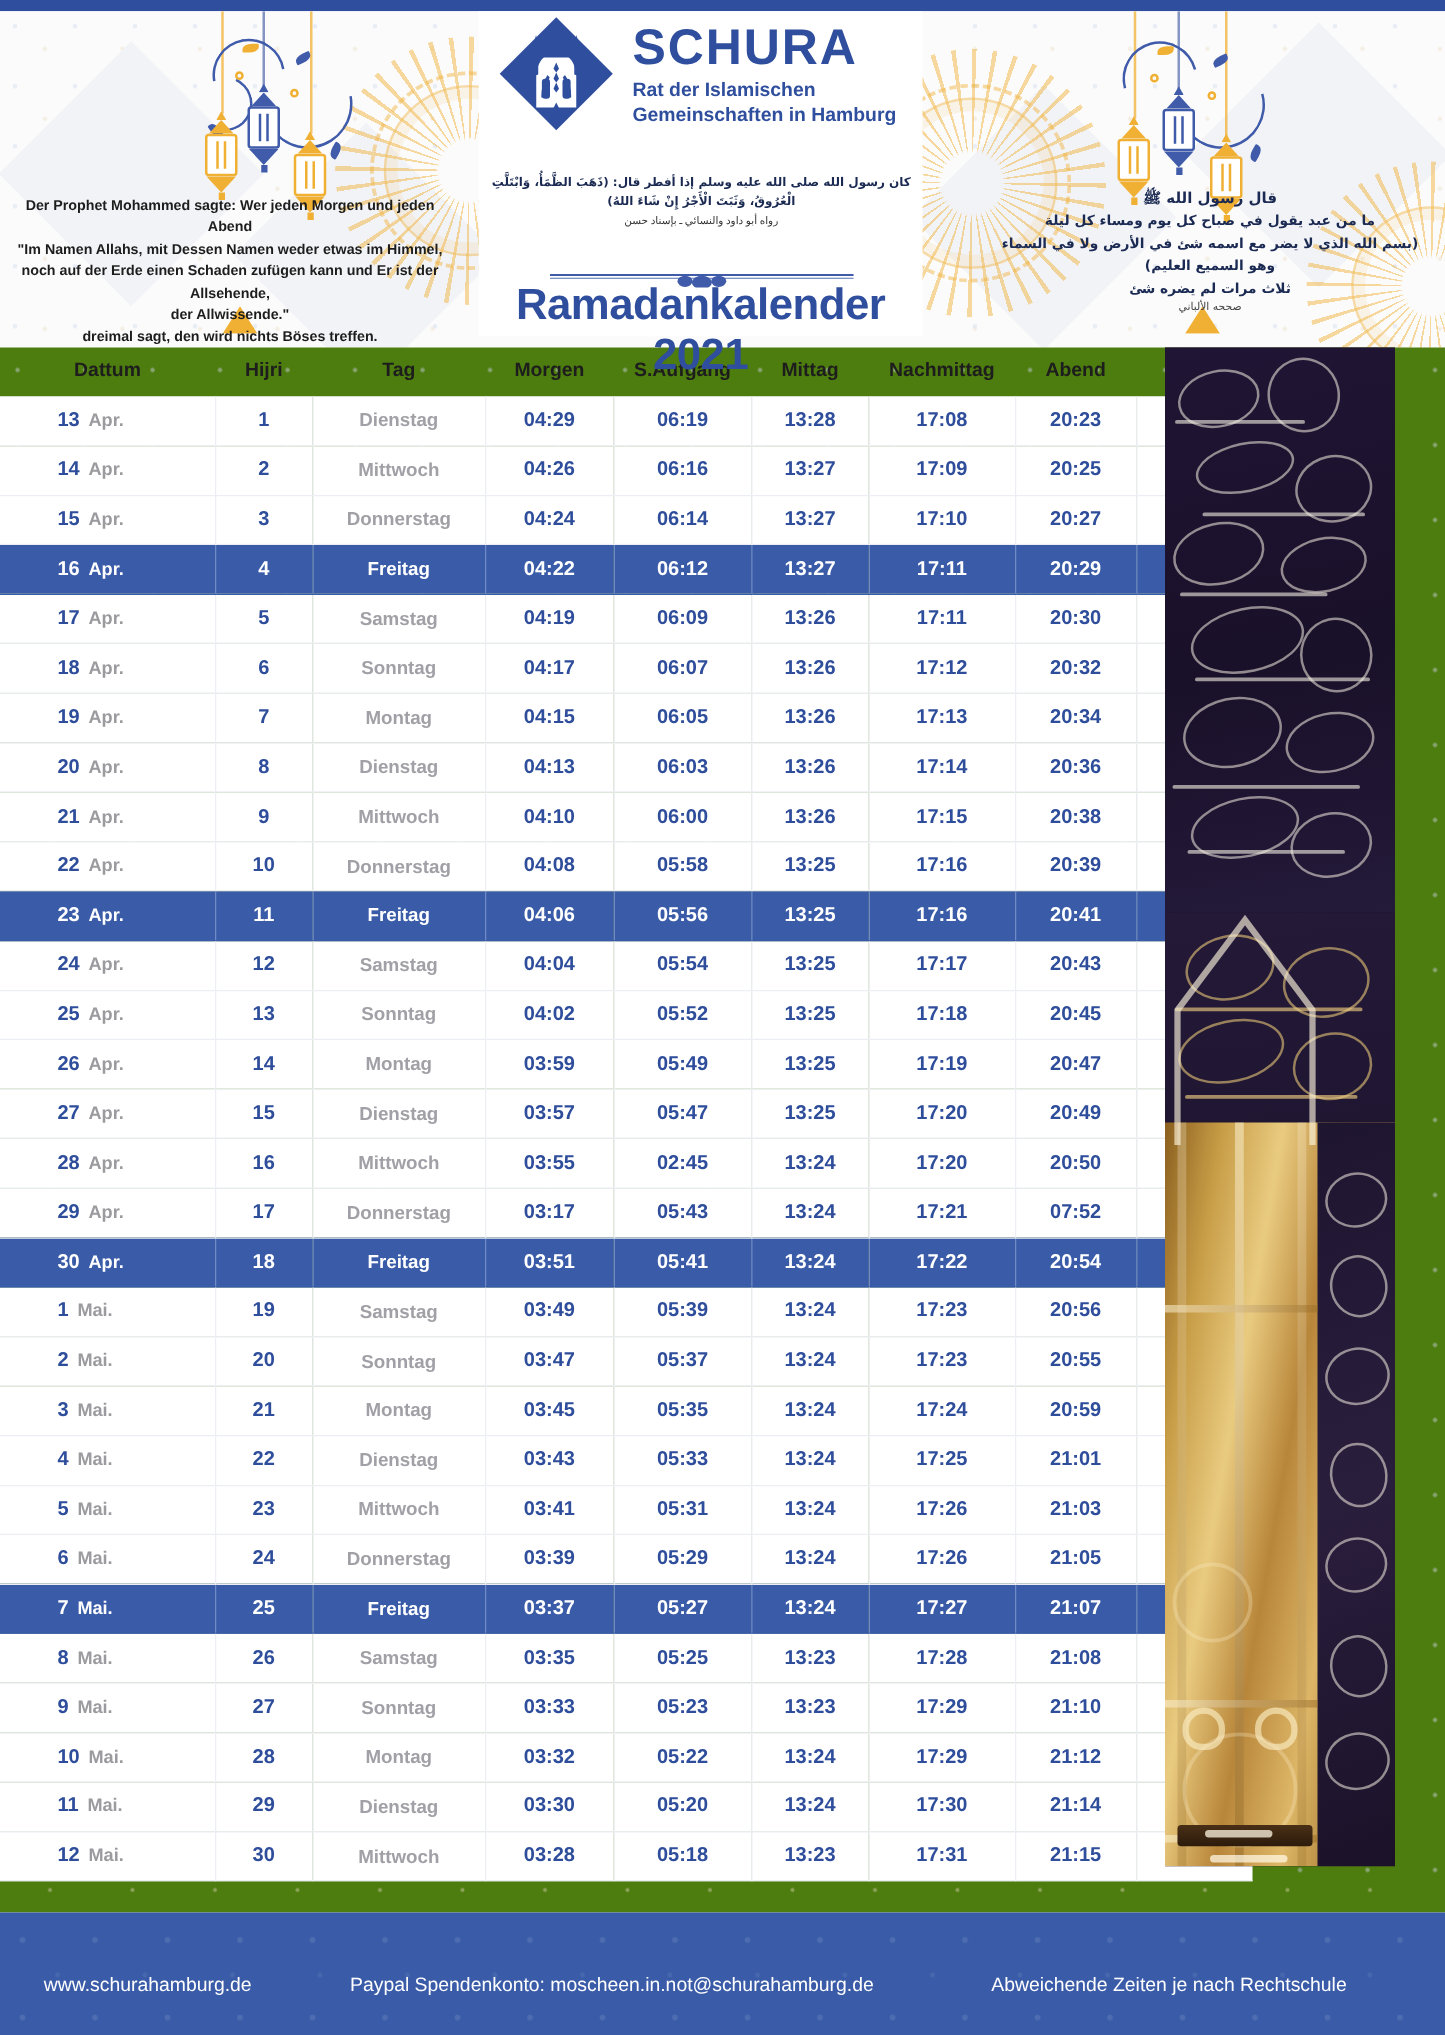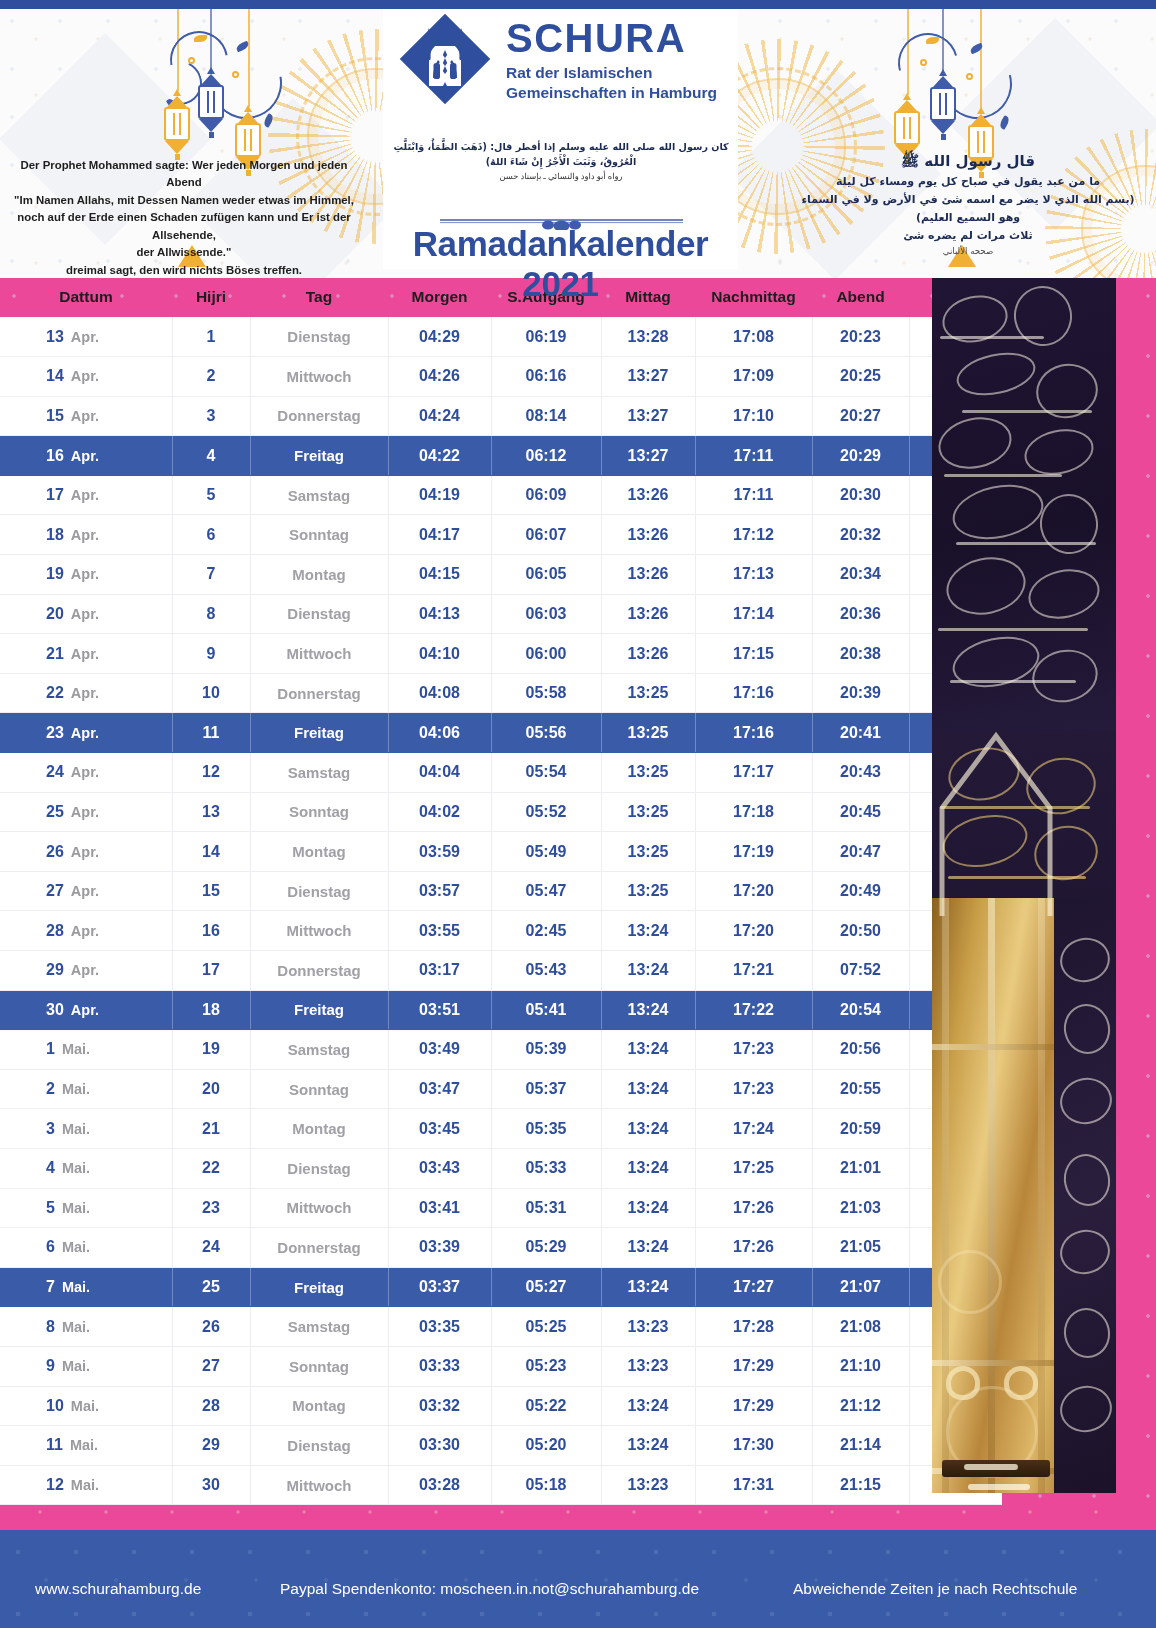--- a/index.html
+++ b/index.html
@@ -187,39 +187,39 @@
     text-align: center; font-size: 11.4px; font-weight: bold;
     color: #1d1d1d; line-height: 1.53; z-index: 4;
   }
   .right-quote {
     position: absolute; top: 140px; left: 790px; width: 356px;
     text-align: center; direction: rtl;
     font-family: "DejaVu Sans", sans-serif;
     font-size: 11px; font-weight: bold; color: #1b2a52;
     line-height: 1.62; z-index: 4;
   }
-  .right-quote .ln1 { font-size: 15px; }
+  .right-quote .ln1 { font-size: 12px; }
   .right-quote .src { font-size: 8.6px; font-weight: normal; color: #444; }
 
   .tri-orn {
     position: absolute; width: 28px; height: 22px;
     background: #f0b034;
     clip-path: polygon(50% 0, 100% 100%, 0 100%);
   }
   .tri-orn::before {
     content:""; position:absolute; left: 10px; top:-6px;
     width: 8px; height: 6px; background: #f0b034;
     clip-path: polygon(50% 0, 100% 100%, 0 100%);
   }
 
   
   .table-zone {
     position: absolute; top: 278px; left: 0;
     width: 1156px; height: 1252px;
-    background: #ec4899;
+    background: #4d7c0f;
     overflow: hidden;
   }
   .tz-pattern {
     position: absolute; inset: 0;
     background-image:
       radial-gradient(circle at 14px 18px, rgba(205,213,232,.45) 1.5px, transparent 2px),
       radial-gradient(circle at 40px 44px, rgba(235,222,196,.4) 1.3px, transparent 1.9px);
     background-size: 54px 60px, 66px 70px;
   }
   table {
@@ -561,21 +561,21 @@
             <td>13:27</td>
             <td>17:09</td>
             <td>20:25</td>
             <td>21:55</td>
           </tr>
           <tr>
             <td class="c-date"><span class="dnum">15</span><span class="dmon">Apr.</span></td>
             <td>3</td>
             <td class="c-day">Donnerstag</td>
             <td>04:24</td>
-            <td>08:14</td>
+            <td>06:14</td>
             <td>13:27</td>
             <td>17:10</td>
             <td>20:27</td>
             <td>21:57</td>
           </tr>
           <tr class="fri">
             <td class="c-date"><span class="dnum">16</span><span class="dmon">Apr.</span></td>
             <td>4</td>
             <td class="c-day">Freitag</td>
             <td>04:22</td>

